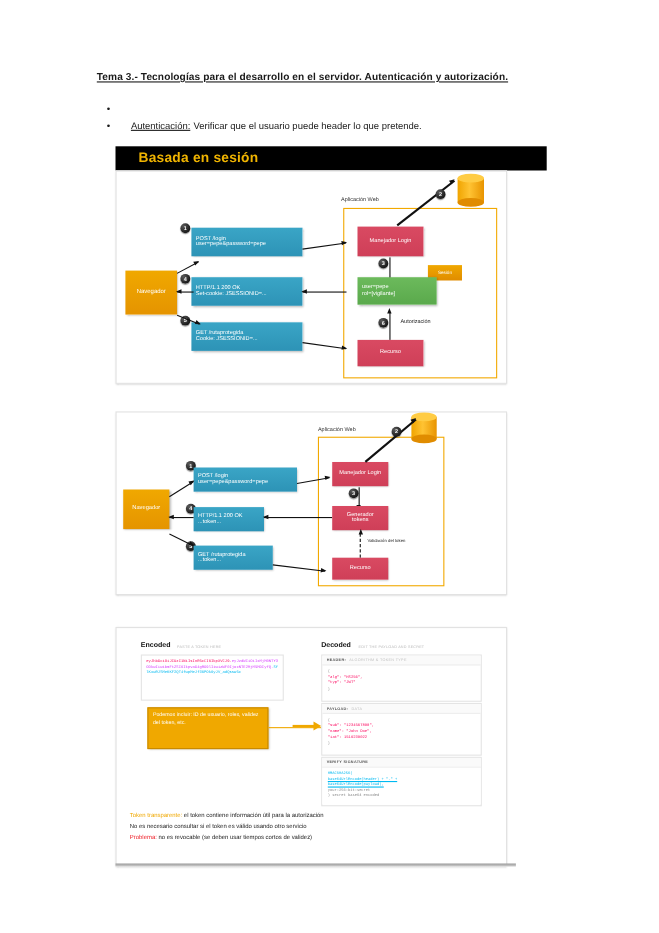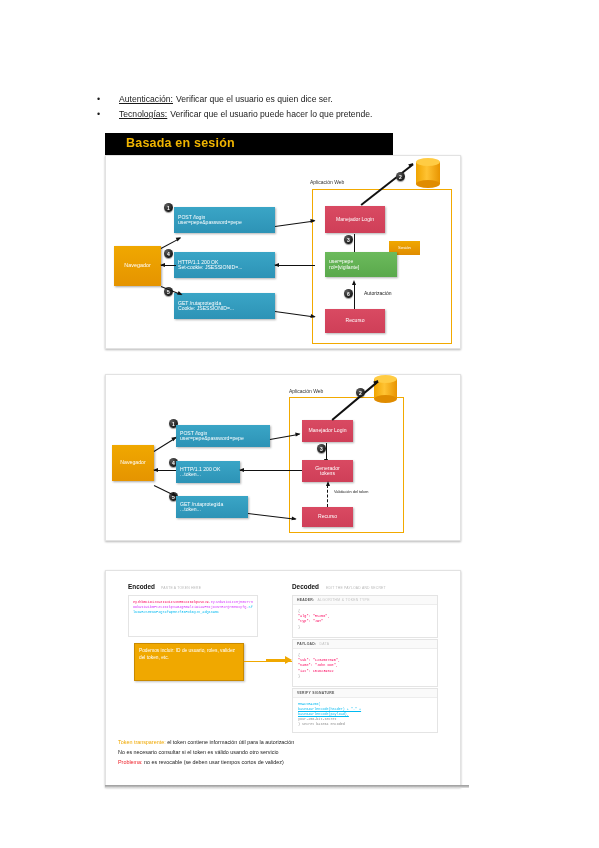--- a/index.html
+++ b/index.html
@@ -12,21 +12,21 @@
   
   .title{position:absolute;left:88px;top:64px;width:430px;font-size:9.2px;font-weight:bold;
          color:#1a1a1a;text-decoration:underline;letter-spacing:.1px;line-height:13px;}
   .bullets{position:absolute;left:88px;top:92px;width:430px;}
   .bullet{display:flex;align-items:flex-start;font-size:8.6px;color:#1a1a1a;line-height:15px;}
   .bullet .dot{width:22px;flex:0 0 22px;text-align:left;padding-left:9px;font-size:9px;}
   .bullet .term{text-decoration:underline;white-space:nowrap;}
   .bullet .rest{padding-left:3px;}
 
   
-  .banner{position:absolute;left:105px;background:#000;height:22px;width:288px;}
+  .banner{position:absolute;left:105px;background:#000;height:22px;width:392px;}
   .banner span{position:absolute;left:21px;top:3px;font-size:12.5px;font-weight:bold;
       color:#f0b400;letter-spacing:.2px;}
   .slide{position:absolute;left:105px;background:#fff;border:1px solid #e2e2e2;width:354px;}
   .slide-shadow{box-shadow:0 1px 2px rgba(0,0,0,.28);}
 
   
   .dia{position:absolute;left:0;top:0;width:100%;height:100%;}
   .box{position:absolute;box-sizing:border-box;display:flex;align-items:center;
        justify-content:center;text-align:center;color:#fff;line-height:1.08;
        font-size:5.1px;padding:1px 2px;}
@@ -106,29 +106,29 @@
   .foot{position:absolute;font-size:5.4px;line-height:8.3px;color:#222;}
   .foot .hl-o{color:#f0a800;}
   .foot .hl-r{color:#ee1c25;}
 </style>
 </head>
 <body>
 
 <div class="page">
  <div class="doc">
 
+  <div class="title">Tema 3.- Tecnologías para el desarrollo en el servidor. Autenticación y autorización.</div>
 
   <div class="bullets">
     <div class="bullet">
       <span class="dot">•</span>
-      <span><span class="term">Autenticación:</span><span class="rest">Verificar que el usuario es quien dice ser.</span></span>
     </div>
     <div class="bullet">
       <span class="dot">•</span>
-      <span><span class="term">Tecnologías:</span><span class="rest">Verificar que el usuario puede hacer lo que pretende.</span></span>
+      <span><span class="term">Autenticación:</span><span class="rest">Verificar que el usuario puede header lo que pretende.</span></span>
     </div>
   </div>
 
   <div class="banner" style="top:133px;">
     <span>Basada en sesión</span>
   </div>
   <div class="slide slide-shadow" style="top:155px;height:192px;">
     <div class="dia">
 
       <div class="applabel" style="left:204px;top:23px;">Aplicación Web</div>

